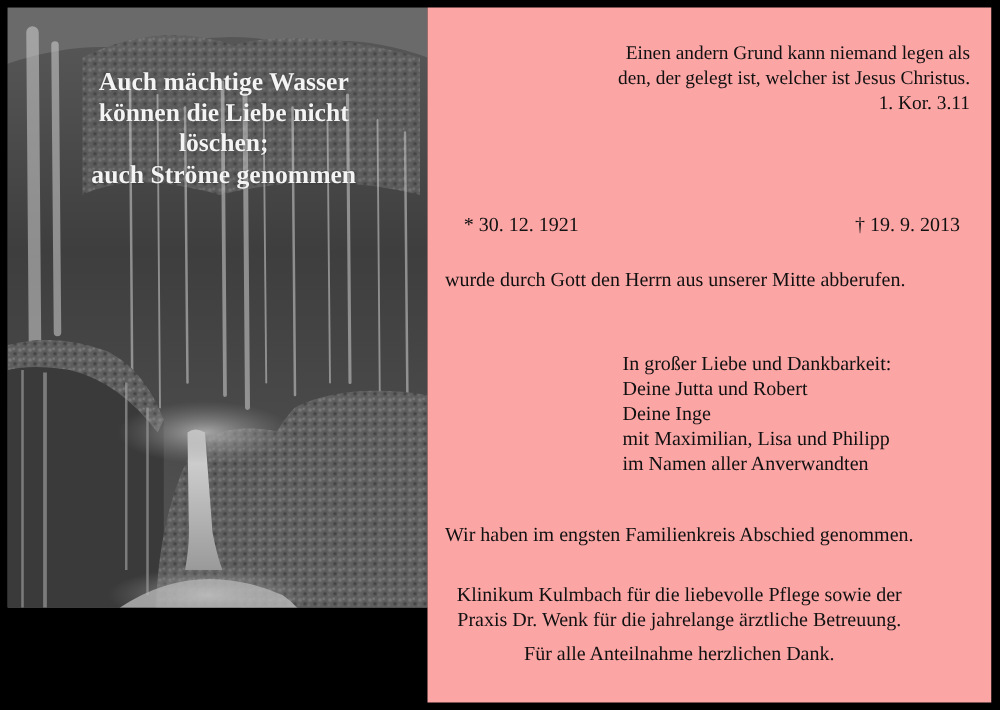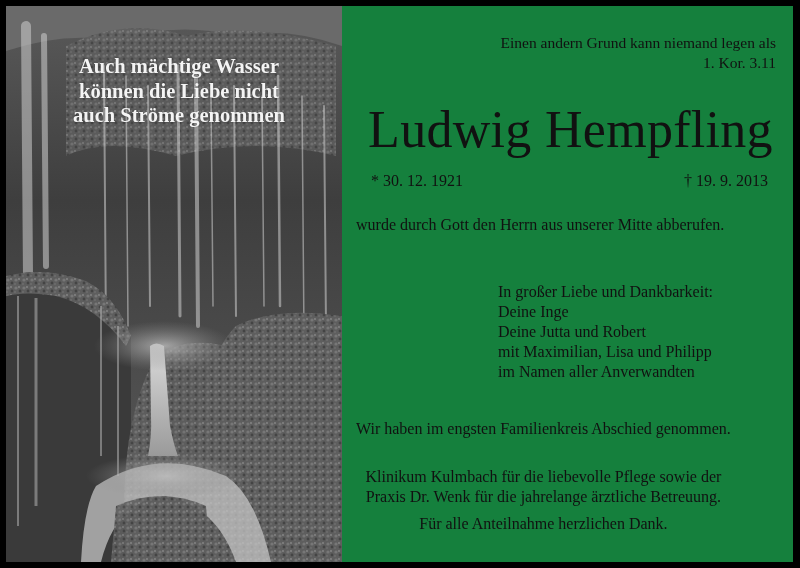--- a/index.html
+++ b/index.html
@@ -3,38 +3,38 @@
   <meta charset="utf-8">
   <style>
     * { margin: 0; padding: 0; box-sizing: border-box; }
     html, body { width: 800px; height: 568px; background: #000; overflow: hidden; }
     body { position: relative; font-family: "Liberation Serif", "DejaVu Serif", serif; }
 
     .frame { position: absolute; left: 0; top: 0; width: 800px; height: 568px; background: #000; }
 
     
     .photo {
-      position: absolute; left: 6px; top: 6px; width: 336px; height: 556px;
+      position: absolute; left: 6px; top: 6px; width: 336px; height: 480px;
       overflow: hidden; background: #4a4a4a;
     }
     .photo svg { position: absolute; left: 0; top: 0; width: 336px; height: 556px; }
 
     .quote {
       position: absolute; left: 0; top: 48px; width: 336px;
       text-align: center; color: #f4f4f4; font-weight: bold;
       font-size: 20.5px; line-height: 24.5px;
       text-shadow: 0 0 2px rgba(0,0,0,0.35);
       padding-left: 10px;
     }
     .quote div { white-space: nowrap; }
 
     
     .panel {
       position: absolute; left: 342px; top: 6px; width: 451px; height: 556px;
-      background: #15803d; color: #111;
+      background: #fca5a5; color: #111;
     }
     .verse {
       position: absolute; right: 17px; top: 27px;
       font-size: 15.5px; line-height: 20px; text-align: right;
     }
     .verse div { white-space: nowrap; }
 
     .name {
       position: absolute; left: 0; top: 94px; width: 451px; text-align: center;
       font-size: 52px; line-height: 60px; letter-spacing: 0.3px; white-space: nowrap;
@@ -124,43 +124,44 @@
       <path d="M144 340 Q150 335 158 340 L164 420 Q168 440 172 450 L142 450 Q146 430 145 410 Z" fill="url(#fall)"></path>
       <ellipse cx="158" cy="340" rx="70" ry="25" fill="url(#mist)"></ellipse>
       <path d="M90 480 Q150 440 220 470 Q250 490 265 556 L230 556 Q210 500 160 490 Q110 495 95 556 L75 556 Q78 500 90 480 Z" fill="#c4c4c4" opacity="0.75"></path>
       <path d="M110 500 Q155 480 200 500 L205 556 H105 Z" fill="url(#moss)" opacity="0.9"></path>
       <ellipse cx="160" cy="470" rx="80" ry="22" fill="url(#mist)"></ellipse>
     </svg>
 
     <div class="quote">
       <div>Auch mächtige Wasser</div>
       <div>können die Liebe nicht</div>
+      <div>löschen;</div>
       <div>auch Ströme genommen</div>
     </div>
   </div>
 
   <div class="panel">
     <div class="verse">
       <div>Einen andern Grund kann niemand legen als</div>
+      <div>den, der gelegt ist, welcher ist Jesus Christus.</div>
       <div>1. Kor. 3.11</div>
     </div>
 
-    <div class="name">Ludwig Hempfling</div>
 
     <div class="dates">
       <span>* 30. 12. 1921</span>
       <span>† 19. 9. 2013</span>
     </div>
 
     <div class="called">wurde durch Gott den Herrn aus unserer Mitte abberufen.</div>
 
     <div class="family">
       <div>In großer Liebe und Dankbarkeit:</div>
+      <div>Deine Jutta und Robert</div>
       <div>Deine Inge</div>
-      <div>Deine Jutta und Robert</div>
       <div>mit Maximilian, Lisa und Philipp</div>
       <div>im Namen aller Anverwandten</div>
     </div>
 
     <div class="closing">
       <p>Wir haben im engsten Familienkreis Abschied genommen.</p>
       <p class="tight">
         <br>
         <span>Klinikum Kulmbach für die liebevolle Pflege sowie der</span><br>
         <span>Praxis Dr. Wenk für die jahrelange ärztliche Betreuung.</span>

